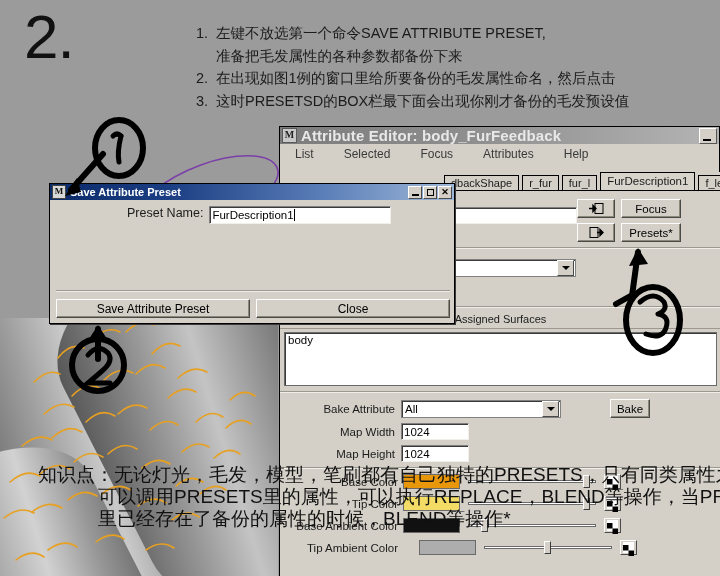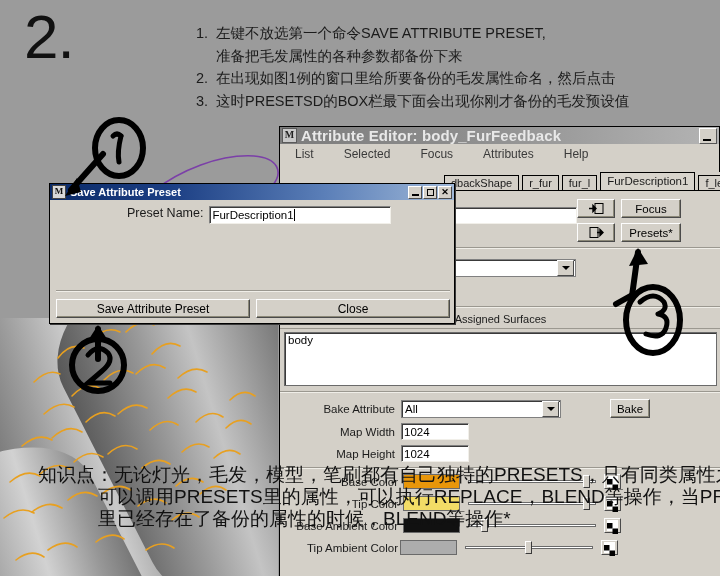--- a/index.html
+++ b/index.html
@@ -390,21 +390,21 @@
       <div class="mapbtn">
           <span class="chk">
         <svg width="11" height="11" viewBox="0 0 2 2">
               <rect width="1" height="1" x="0" y="0" fill="#000"></rect>
               <rect width="1" height="1" x="1" y="1" fill="#000"></rect>
             </svg></span>
         </div>
     </div>
 
     <div class="abs row" style="left:0;top:349px;width:441px;">
-      <div class="lbl" style="width:118px;padding-right:2px;">Tip Ambient Color</div>
+      <div class="lbl" style="width:118px;padding-right:21px;">Tip Ambient Color</div>
       <div class="swatch" id="sw3" style="background: rgb(173, 173, 173);"></div>
       <div class="slider" style="margin:0 8px;width:128px;flex:none;">
         <div class="track"></div>
         <div class="handle" id="sh3" style="left: calc(50% - 4px);"></div>
       </div>
       <div class="mapbtn">
           <span class="chk">
         <svg width="11" height="11" viewBox="0 0 2 2">
               <rect width="1" height="1" x="0" y="0" fill="#000"></rect>
               <rect width="1" height="1" x="1" y="1" fill="#000"></rect>

